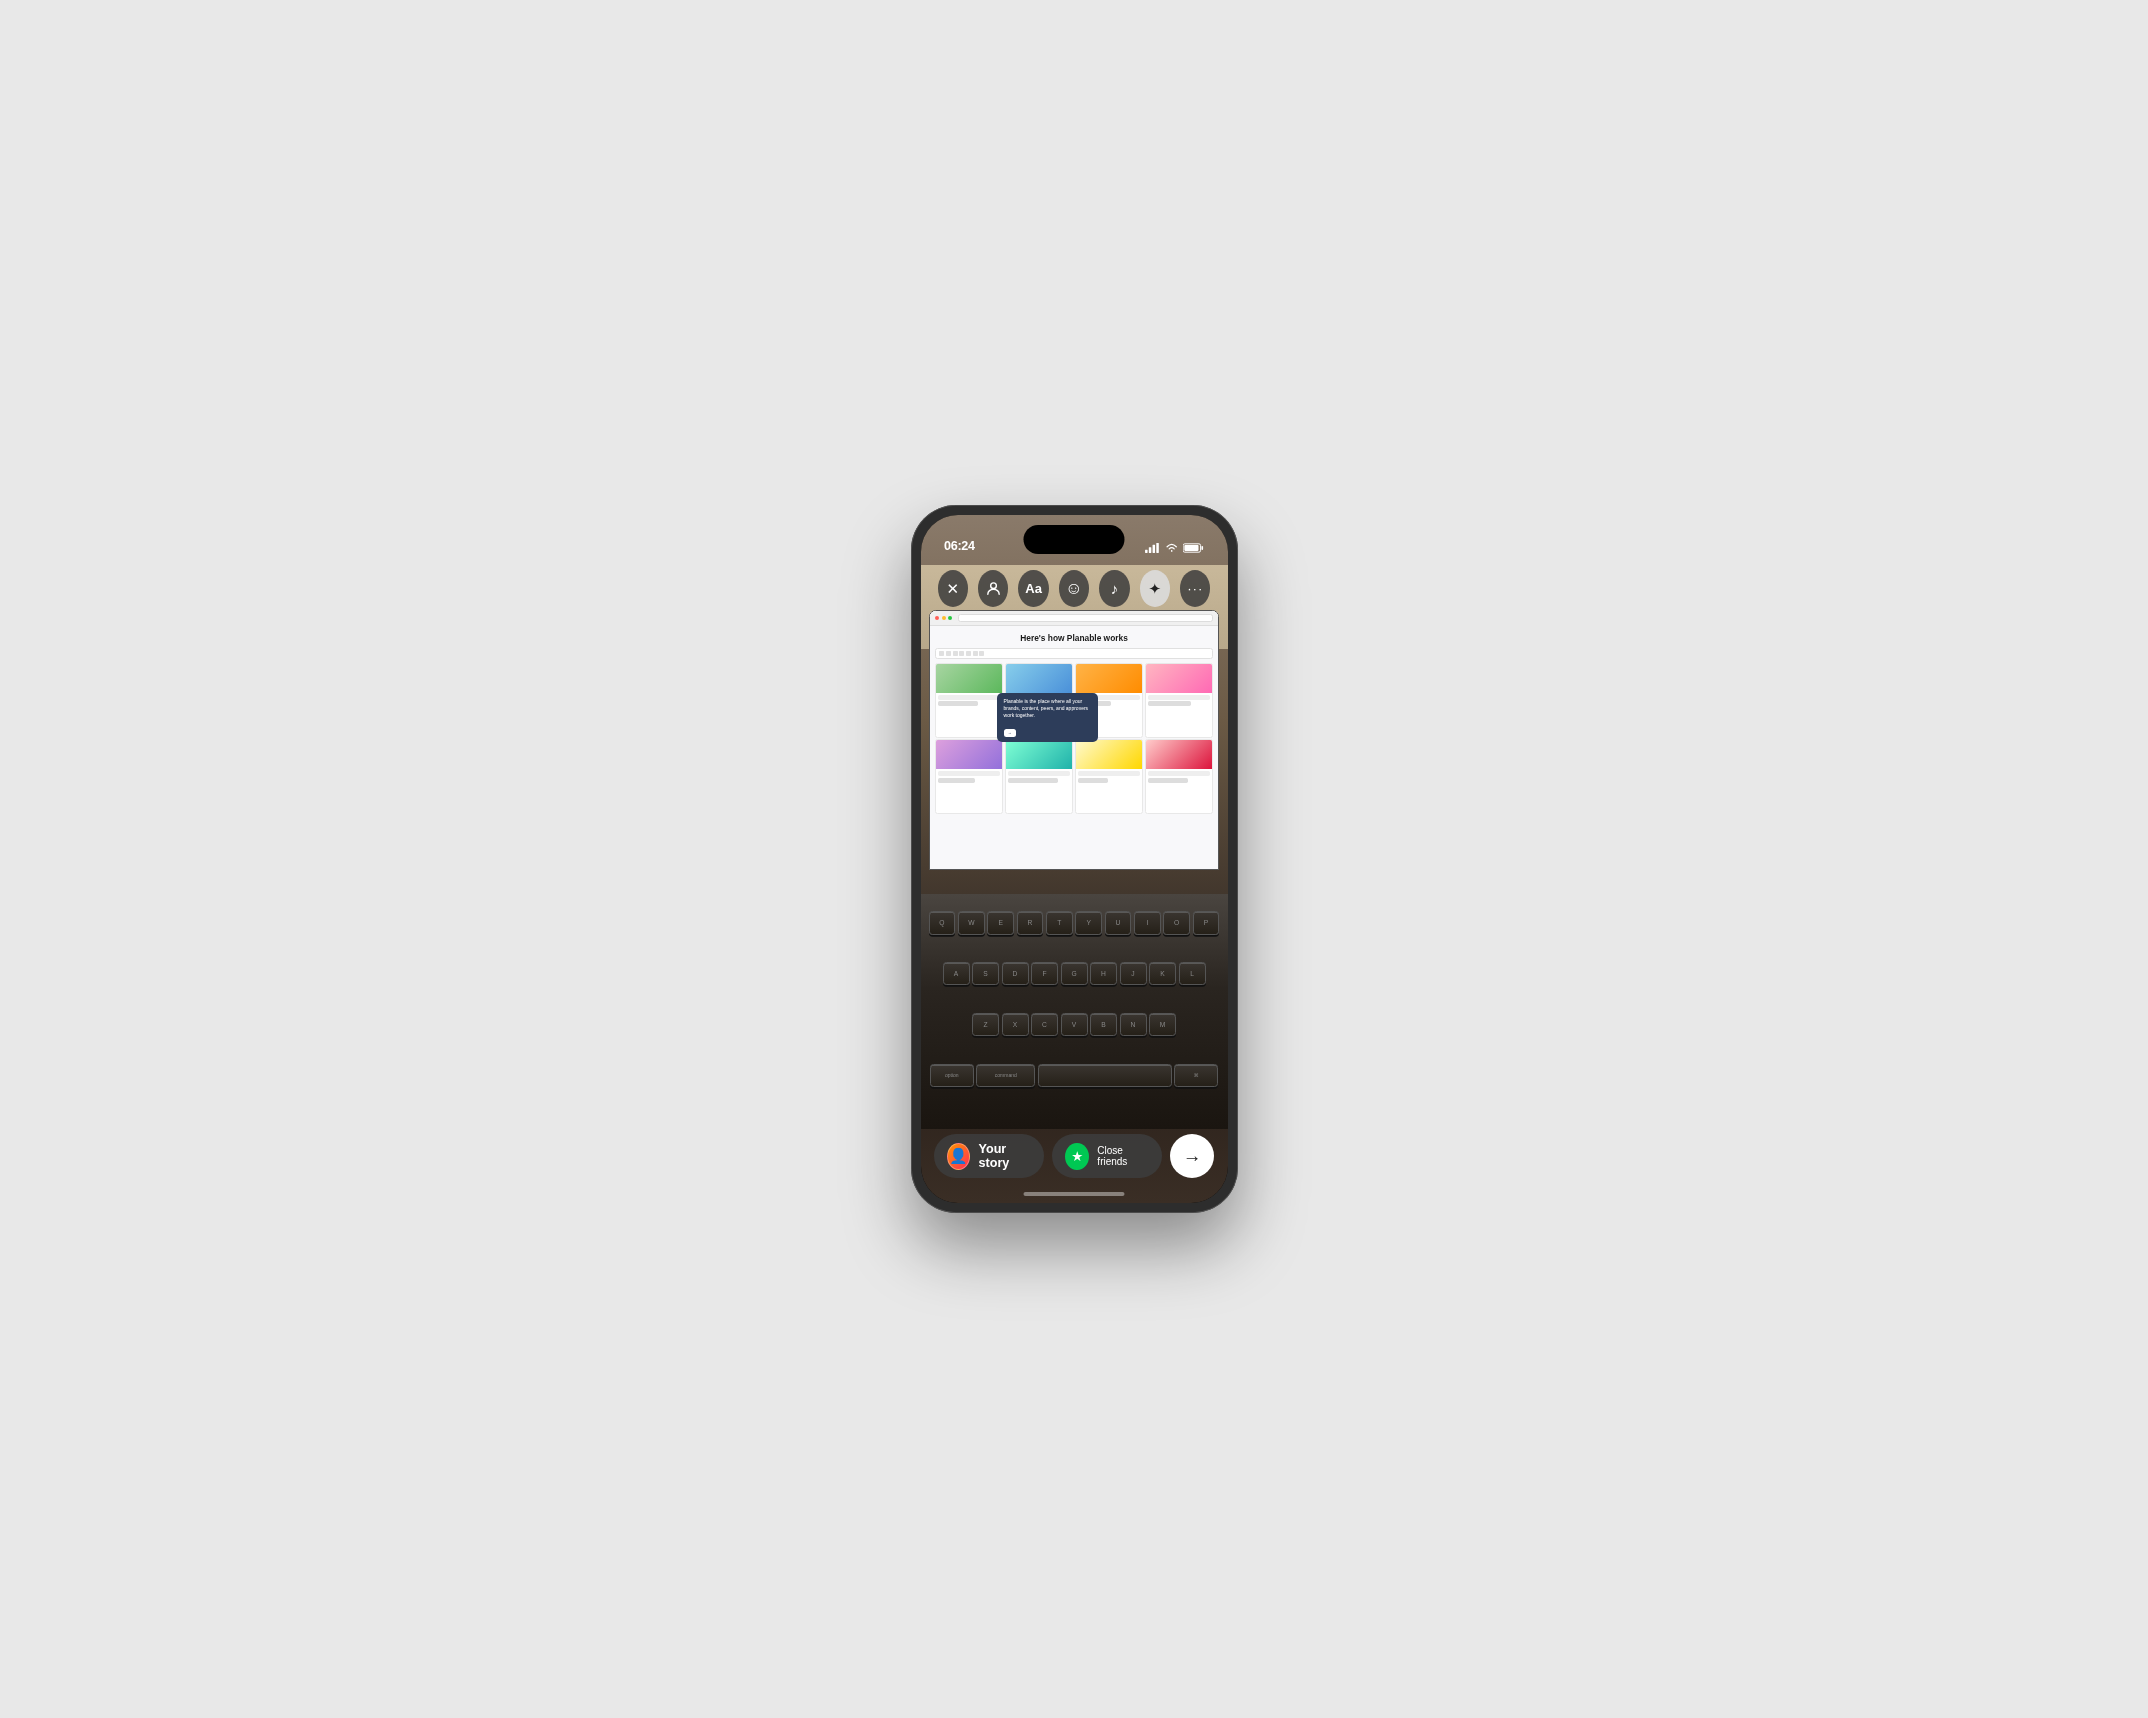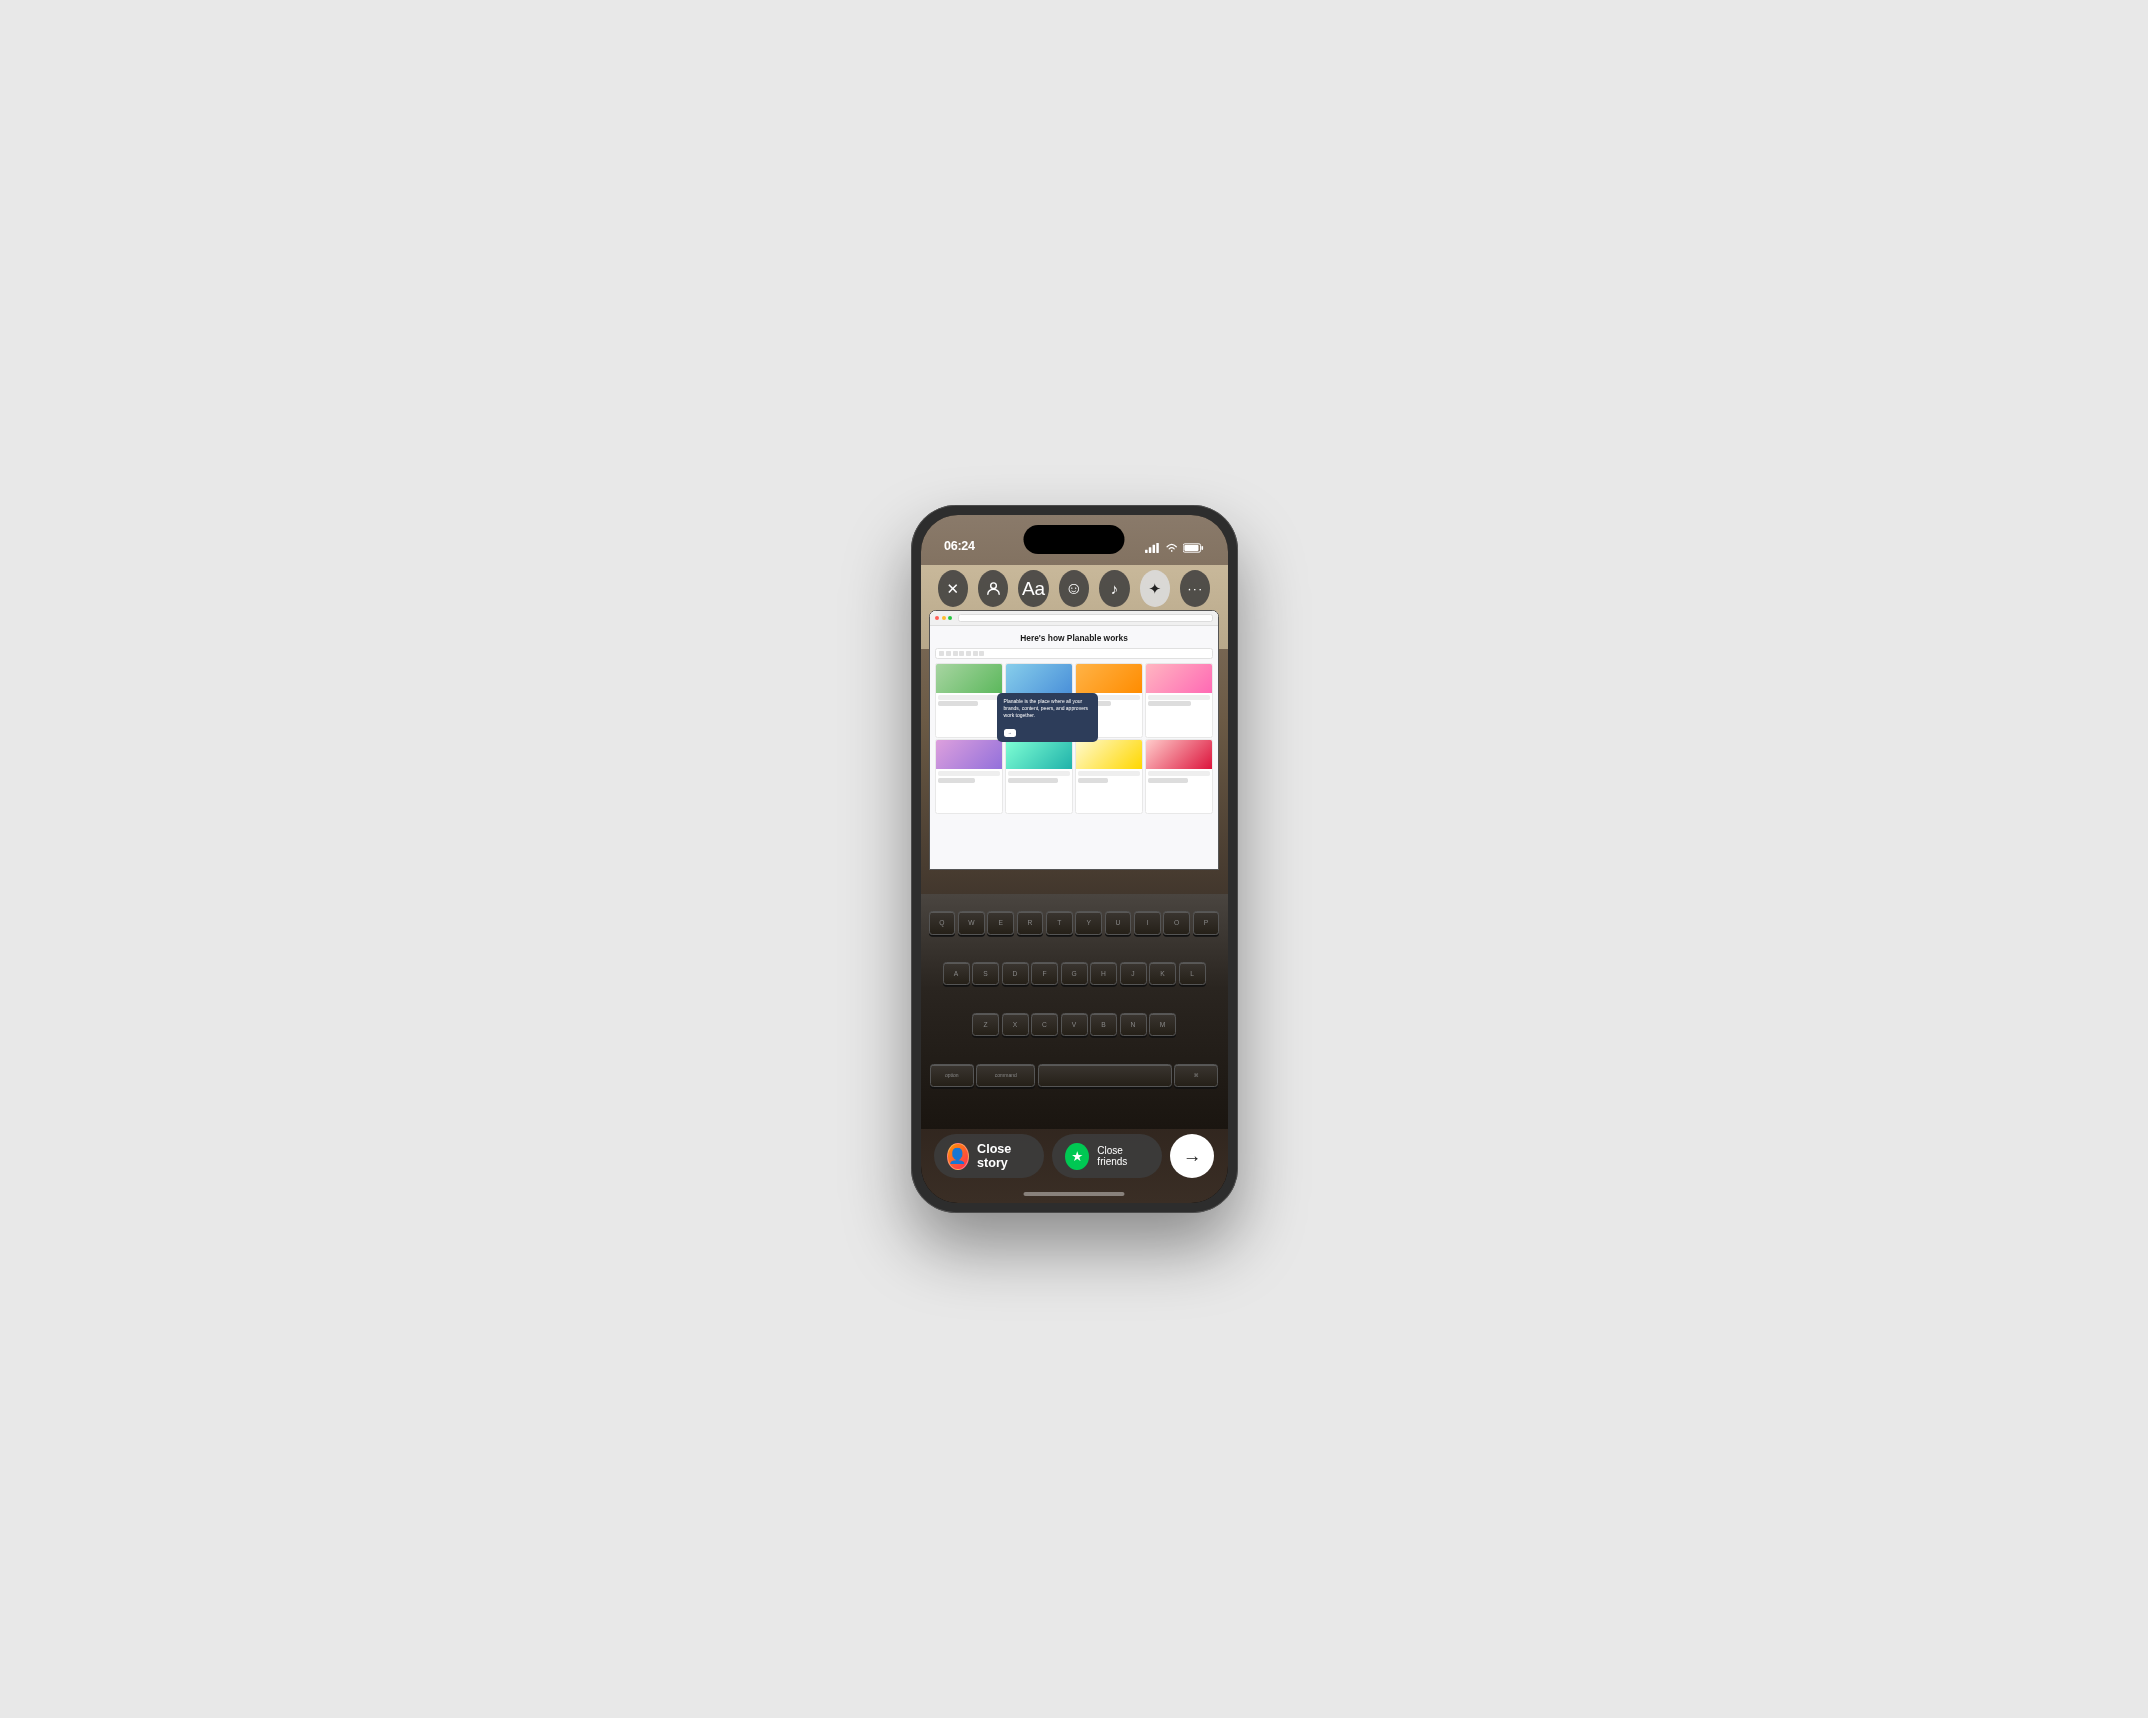--- a/index.html
+++ b/index.html
@@ -593,42 +593,42 @@
       <div class="toolbar-btn">
         <span>✕</span>
       </div>
       <div class="toolbar-btn">
         <svg width="17" height="17" viewBox="0 0 24 24" fill="none" stroke="white" stroke-width="2">
           <circle cx="12" cy="8" r="4"></circle>
           <path d="M4 20c0-4 3.6-7 8-7s8 3 8 7" stroke-linecap="round"></path>
         </svg>
       </div>
       <div class="toolbar-btn">
-        <span style="font-size:19px;font-weight:400">Aa</span>
+        <span style="font-size:13px;font-weight:700">Aa</span>
       </div>
       <div class="toolbar-btn">
         <span style="font-size:17px">☺</span>
       </div>
       <div class="toolbar-btn">
         <span style="font-size:15px">♪</span>
       </div>
       <div class="toolbar-btn sparkle">
         <span style="font-size:15px;color:#222">✦</span>
       </div>
       <div class="toolbar-btn">
         <span style="font-size:13.4px;letter-spacing:0.8px">···</span>
       </div>
     </div>
 
     <div class="bottom-bar">
       <div class="story-btn">
         <div class="story-avatar">
           <span style="font-size:15px">👤</span>
         </div>
-        <span class="story-label">Close story</span>
+        <span class="story-label">Your story</span>
       </div>
       <div class="close-friends-btn">
         <div class="close-friends-icon">
           <span style="color:#fff;font-size:13.4px">★</span>
         </div>
         <span class="close-friends-label">Close friends</span>
       </div>
       <div class="send-btn">
         <span style="font-size:18.5px">→</span>
       </div>

